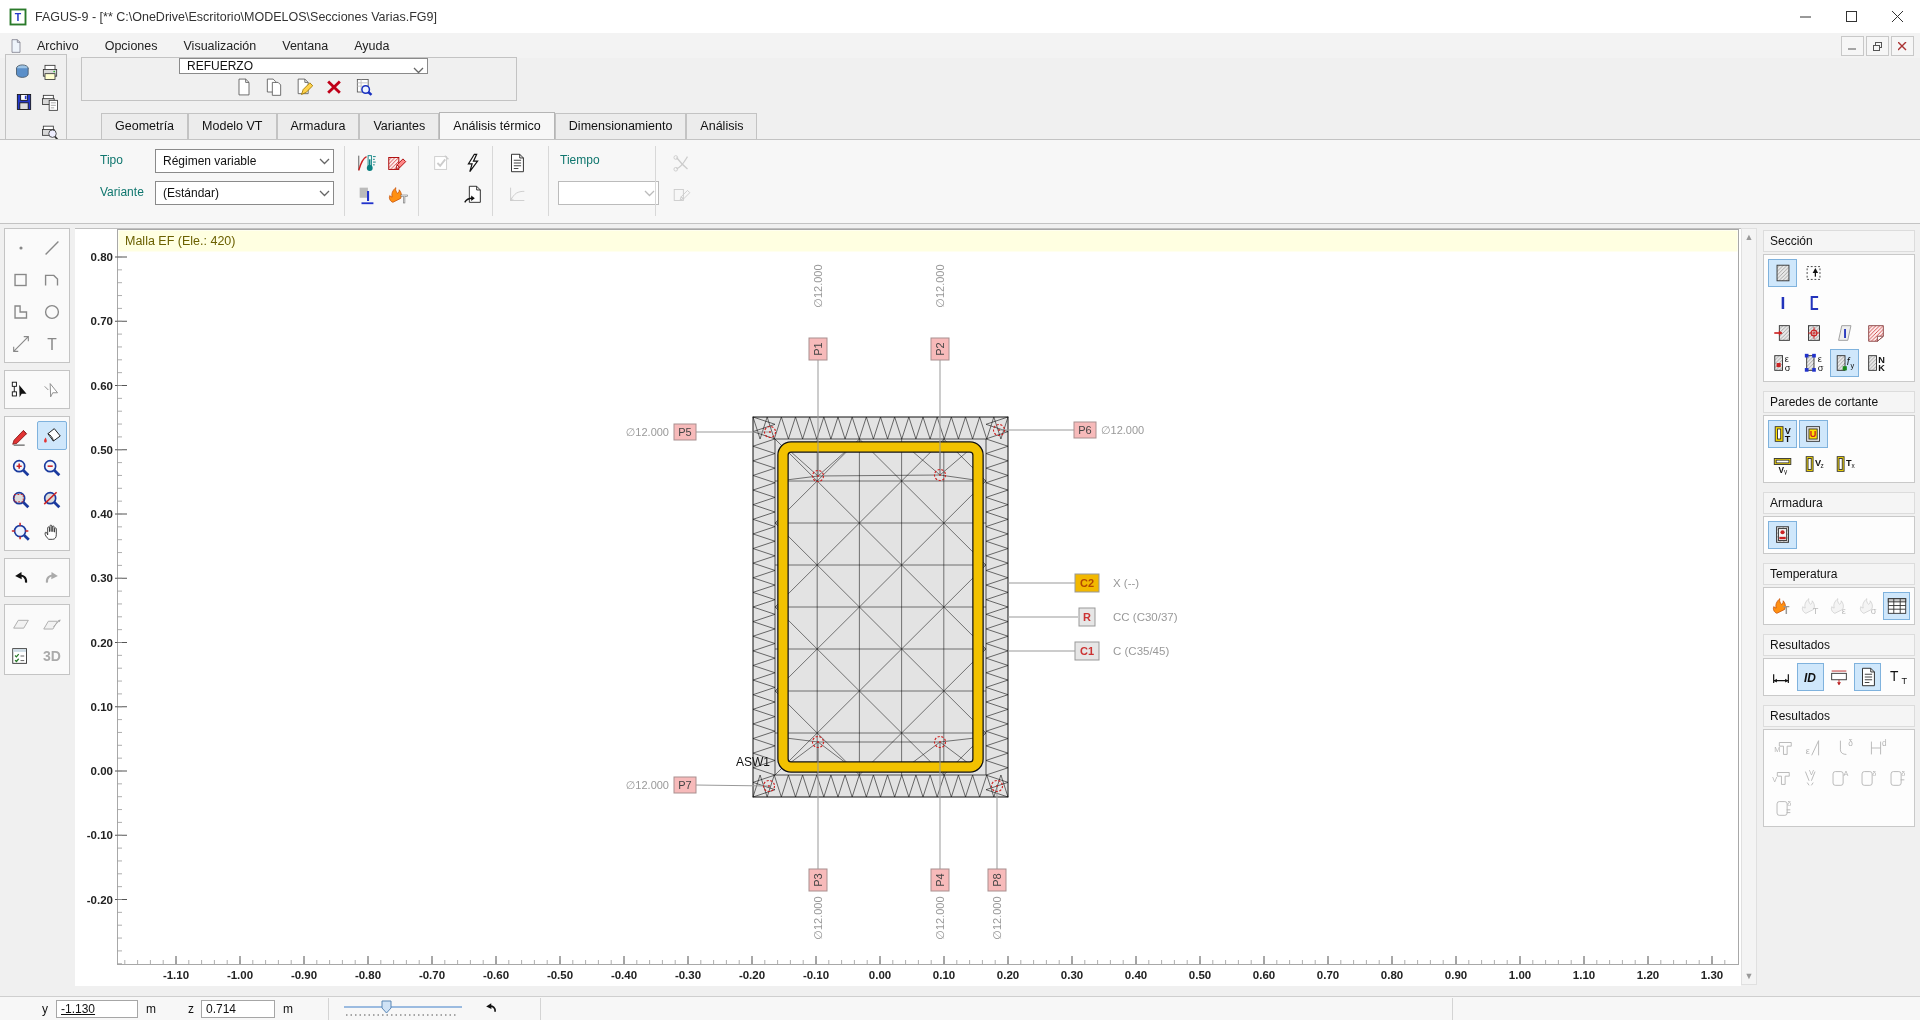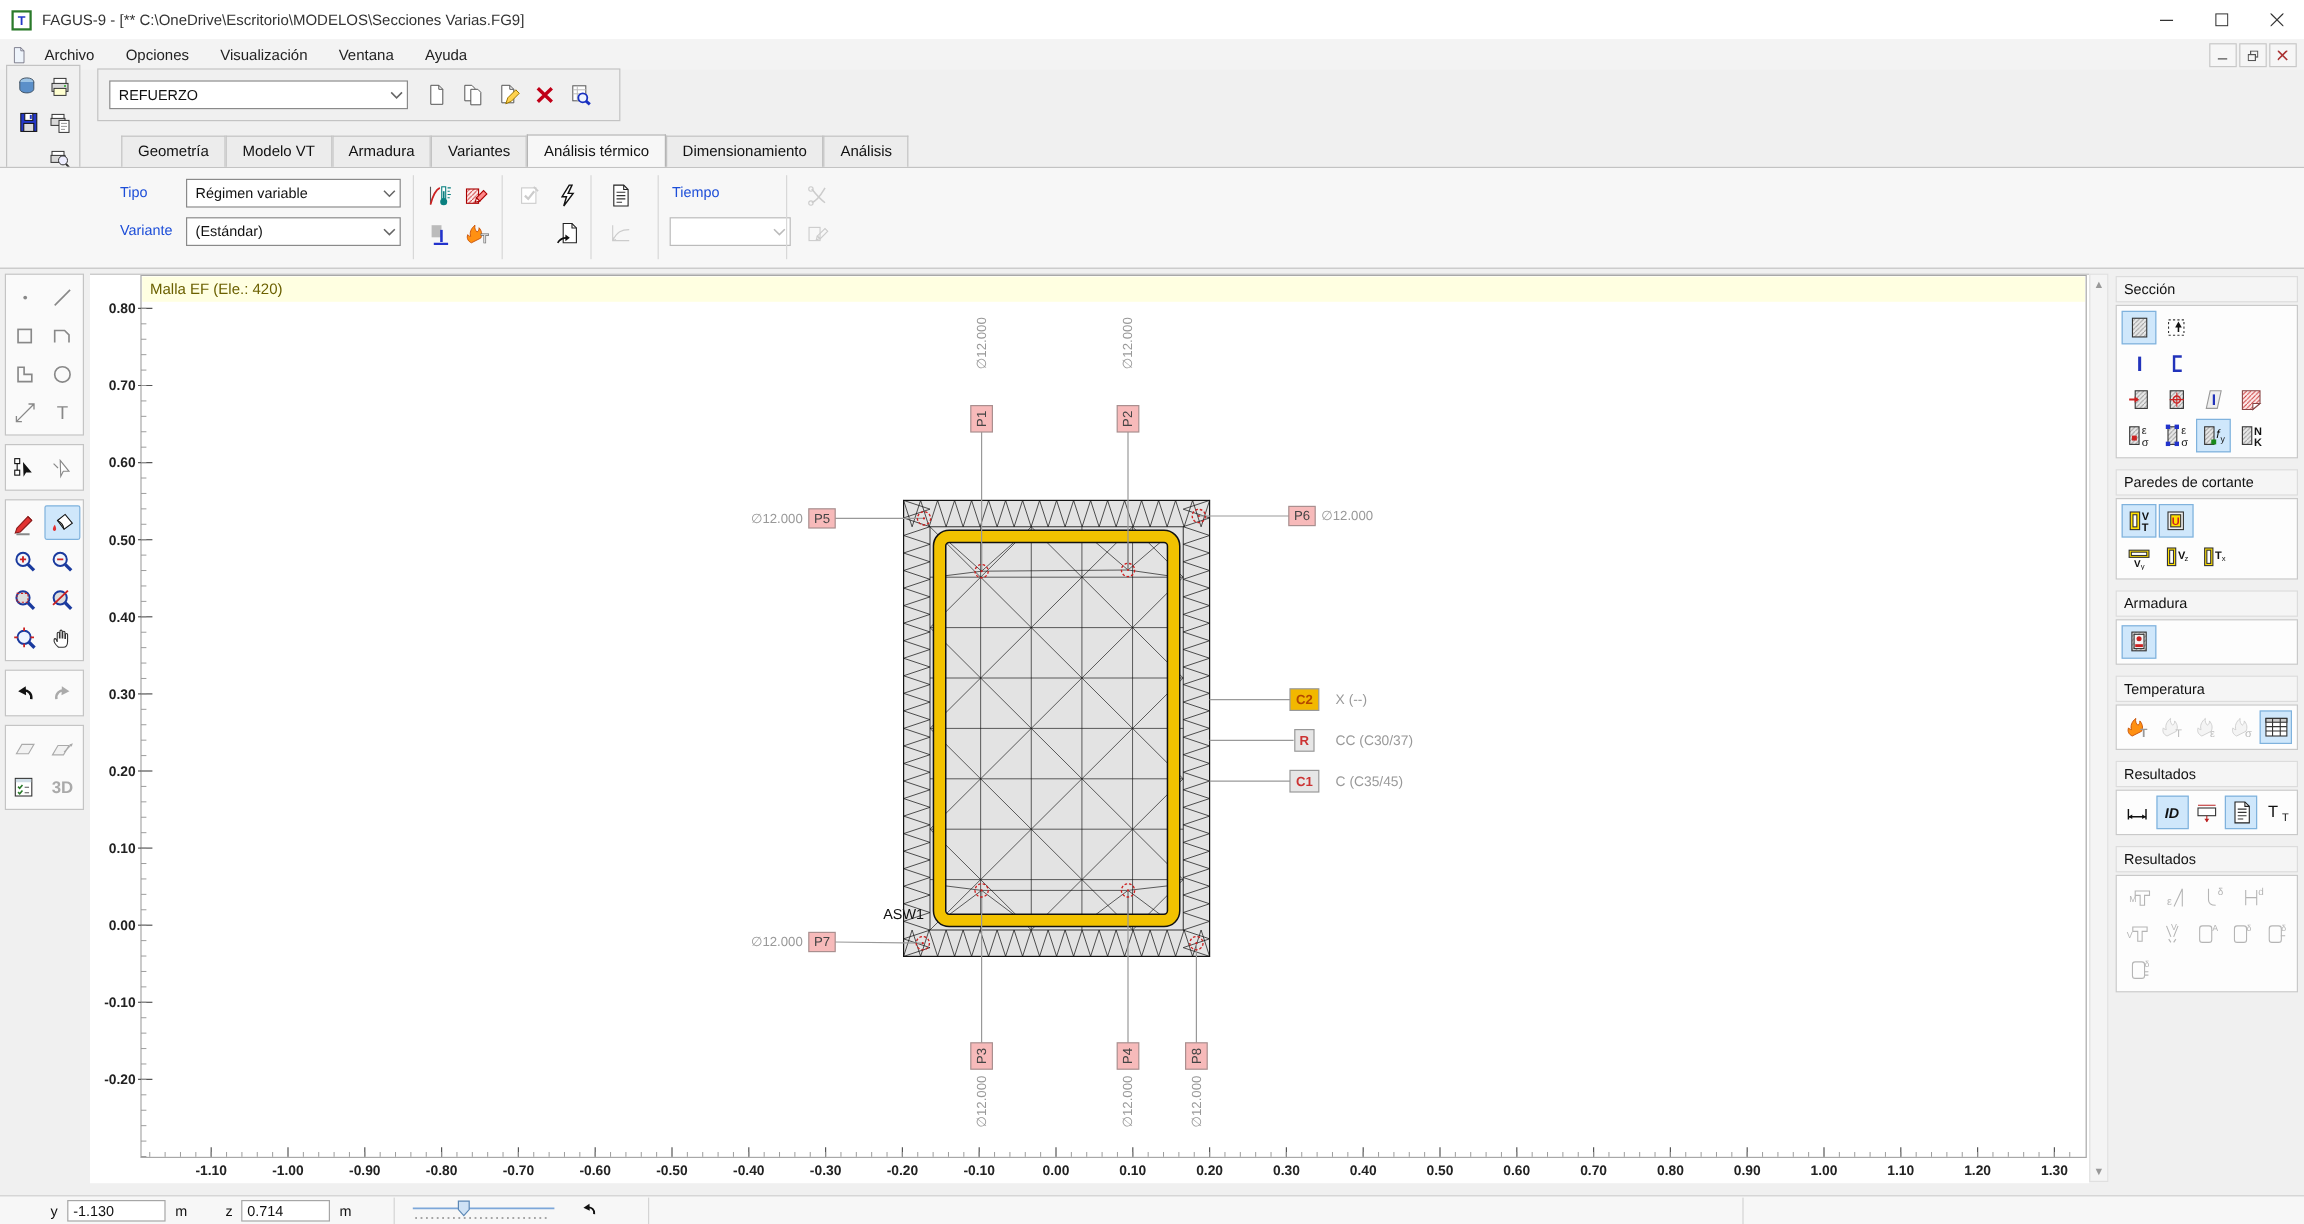--- a/index.html
+++ b/index.html
@@ -12,34 +12,34 @@
   .win-btn{width:46px;height:33px;display:flex;align-items:center;justify-content:center;color:#333;font-size:13px;background:transparent;border:none;}
   
   .menubar{position:absolute;left:0;top:33px;width:1920px;height:25px;background:#f3f3f3;display:flex;align-items:center;font-size:12.5px;color:#222;}
   .menu-doc{margin-left:8px;width:16px;height:16px;display:inline-flex;}
   .menu-item{padding:3px 13px;cursor:default;}
   .mdi-controls{position:absolute;right:6px;top:3px;display:flex;gap:2px;}
   .mdi-btn{width:21px;height:18px;border:1px solid #c8c8c8;background:#f6f6f6;display:flex;align-items:center;justify-content:center;font-size:10px;color:#444;}
   
   .panel{position:absolute;border:1px solid #c3c3c3;background:#f0f0f0;}
   .tleft{left:5px;top:54px;width:60px;height:104px;display:grid;grid-template-columns:26px 26px;justify-content:center;align-content:start;padding-top:4px;row-gap:4px;}
-  .tmain{left:81px;top:57px;width:434px;height:42px;display:flex;align-items:center;}
+  .tmain{left:81px;top:57px;width:434px;height:42px;display:flex;align-items:center;flex-direction:column;}
   .tool-btn{width:28px;height:27px;display:flex;align-items:center;justify-content:center;border:1px solid transparent;border-radius:2px;}
   .tool-btn.active{background:#cfe7fb;border-color:#7fb2dd;}
   .tool-btn.sm{width:26px;height:24px;}
   .combo{position:relative;display:flex;align-items:center;background:#fff;border:1px solid #8a8a8a;font-size:12px;color:#111;padding:0 22px 0 7px;height:22px;}
   .combo .chev{position:absolute;right:3px;top:4px;}
   .combo.disabled{border-color:#bbb;color:#999;}
   
   .tabbar{position:absolute;left:89px;top:113px;height:26px;display:flex;align-items:flex-end;z-index:3;padding-left:12px;}
   .tab{padding:5px 13px 5px 13px;font-size:12.5px;color:#111;background:#ececec;border:1px solid #c3c3c3;border-bottom:none;margin-right:0px;height:15px;}
   .tab.active{background:#f7f7f7;position:relative;top:0px;padding-top:6px;margin-top:-3px;border-color:#b5b5b5;z-index:4;}
   
   .ribbon{position:absolute;left:0;top:139px;width:1920px;height:83px;background:#f7f7f7;border-top:1px solid #c3c3c3;border-bottom:1px solid #c3c3c3;z-index:2;}
-  .rib-label{position:absolute;font-size:12px;color:#1d4ed8;}
+  .rib-label{position:absolute;font-size:12px;color:#0f766e;}
   .rib-sep{position:absolute;top:6px;height:70px;width:1px;background:#d8d8d8;}
   .rib-btn{position:absolute;width:27px;height:27px;display:flex;align-items:center;justify-content:center;border:1px solid transparent;}
   
   .palette{position:absolute;left:0;top:228px;width:73px;}
   .pal-group{border:1px solid #c4c4c4;background:#fafafa;margin:0 3px 7px 4px;padding:4px 0;display:grid;grid-template-columns:31px 31px;justify-content:center;row-gap:3px;}
   .drawing-area{position:absolute;left:75px;top:228px;width:1666px;height:757px;background:#fff;border-top:1px solid #c0c0c0;}
   .vscroll{position:absolute;left:1741px;top:228px;width:16px;height:757px;background:#f4f4f4;border:1px solid #e0e0e0;box-sizing:border-box;}
   .vs-arrow{position:absolute;left:2px;width:10px;height:10px;color:#999;font-size:9px;line-height:10px;text-align:center;}
   
   .sidebar{position:absolute;left:1758px;top:222px;width:162px;height:774px;background:#f0f0f0;padding-top:8px;box-sizing:border-box;}
@@ -1301,21 +1301,21 @@
                 </svg>
               </span>
             </div>
           </div>
         </div>
       </div>
     </div>
 
   <div class="statusbar">
     <span class="st-label" style="left:42px;">y</span>
-    <span class="st-input" style="left:56px;width:72px;">-1.130</span>
+    <span class="st-input" style="left:56px;width:72px;text-decoration:underline;">-1.130</span>
     <span class="st-label" style="left:146px;">m</span>
     <span class="st-label" style="left:188px;">z</span>
     <span class="st-input" style="left:201px;width:64px;">0.714</span>
     <span class="st-label" style="left:283px;">m</span>
     <span class="sb-sep" style="left:328px;"></span>
     <span style="position:absolute;left:340px;top:0;">
       <svg width="135" height="24">
         <line x1="4" y1="10" x2="122" y2="10" stroke="#7da7d9" stroke-width="1.5"></line>
         <path d="M42 4h9v7l-4.5 5-4.5-5z" fill="#cfe2f5" stroke="#5b87b5"></path>
         <line x1="6" y1="18" x2="118" y2="18" stroke="#555" stroke-width="1" stroke-dasharray="1.5,3"></line>

